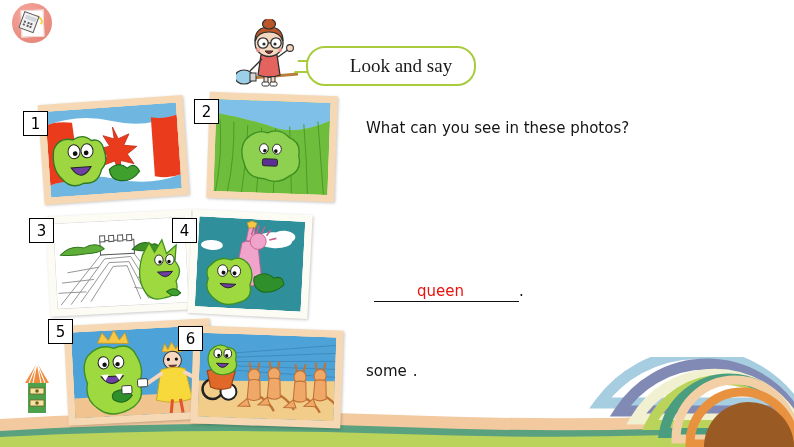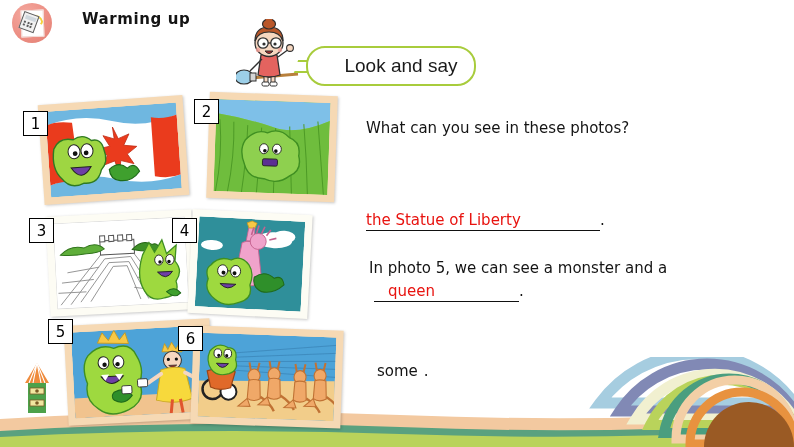--- a/index.html
+++ b/index.html
@@ -52,21 +52,21 @@
     white-space:nowrap;
   }
 
   
   .bubble{
     position:absolute;left:306px;top:46px;width:166px;height:36px;
     border:2.4px solid #a8cc3c;border-radius:19px;background:#ffffff;
     display:flex;align-items:center;justify-content:center;
   }
   .bubble span{
-    font-family:Liberation Sans, sans-serif;
+    font-family:Liberation Serif, serif;
     font-size:19px;color:#1a1a1a;white-space:nowrap;margin-left:20px;
   }
   .bubble-tail{
     position:absolute;left:296px;top:60px;width:16px;height:9px;
     background:#ffffff;border-top:2.4px solid #a8cc3c;border-bottom:2.4px solid #a8cc3c;
     transform:skewX(-18deg);
   }
 
   
   .girl{position:absolute;left:236px;top:19px;width:64px;height:72px;}
@@ -127,21 +127,20 @@
     <rect x="6" y="37" width="14" height="6" fill="#f1e6a0" stroke="#7a5a24" stroke-width="0.8"></rect>
     <circle cx="13" cy="28" r="1.8" fill="#7a5a24"></circle>
     <circle cx="13" cy="40" r="1.8" fill="#7a5a24"></circle>
   </svg>
 
   <div class="hdr-icon">
     <div class="pad">
         <div class="calc"></div>
       </div>
   </div>
-  <div class="hdr-title">Warming up</div>
 
   <svg class="girl" viewBox="0 0 64 72">
 
     <line x1="2" y1="60" x2="62" y2="55" stroke="#b8803c" stroke-width="3"></line>
 
     <ellipse cx="8" cy="58" rx="9" ry="7" fill="#9ccfe8" stroke="#2f2f2f" stroke-width="1.2"></ellipse>
     <rect x="14" y="54" width="6" height="8" fill="#d6d6d6" stroke="#2f2f2f" stroke-width="1"></rect>
 
     <rect x="28" y="54" width="4" height="10" fill="#f6d7c0" stroke="#2f2f2f" stroke-width="1"></rect>
     <rect x="35" y="54" width="4" height="10" fill="#f6d7c0" stroke="#2f2f2f" stroke-width="1"></rect>
@@ -384,27 +383,23 @@
             </g>
           </g>
         </svg>
       </div>
     </div>
   </div>
   <div class="numbox" style="left:178px;top:326px;">6</div>
 
   <div class="blk qline" style="left:366px;top:119px;">What can you see in these photos?</div>
 
-  <div class="blk" style="left:366px;top:210px;">
-    <span class="qline ul ans" style="min-width:200px;padding-right:34px;">the Statue of Liberty</span><span class="qline">.</span>
-  </div>
-
-  <div class="blk qline" style="left:369px;top:259px;">In photo 5, we can see a monster and a</div>
+
   <div class="blk" style="left:374px;top:281px;">
-    <span class="qline ul ans" style="min-width:105px;padding:0 26px 0 14px;">queen</span><span class="qline">.</span>
-  </div>
-
-  <div class="blk" style="left:377px;top:362px;display:flex;align-items:flex-end;">
+    <span class="qline ul ans" style="min-width:105px;padding:0 26px 0 14px;text-align:center;">queen</span><span class="qline">.</span>
+  </div>
+
+  <div class="blk" style="left:366px;top:362px;display:flex;align-items:flex-end;">
     <span class="qline" style="padding-right:6px;">some</span>
       <span class="qline">.</span>
   </div>
 
 </div>
 
 </body></html>

